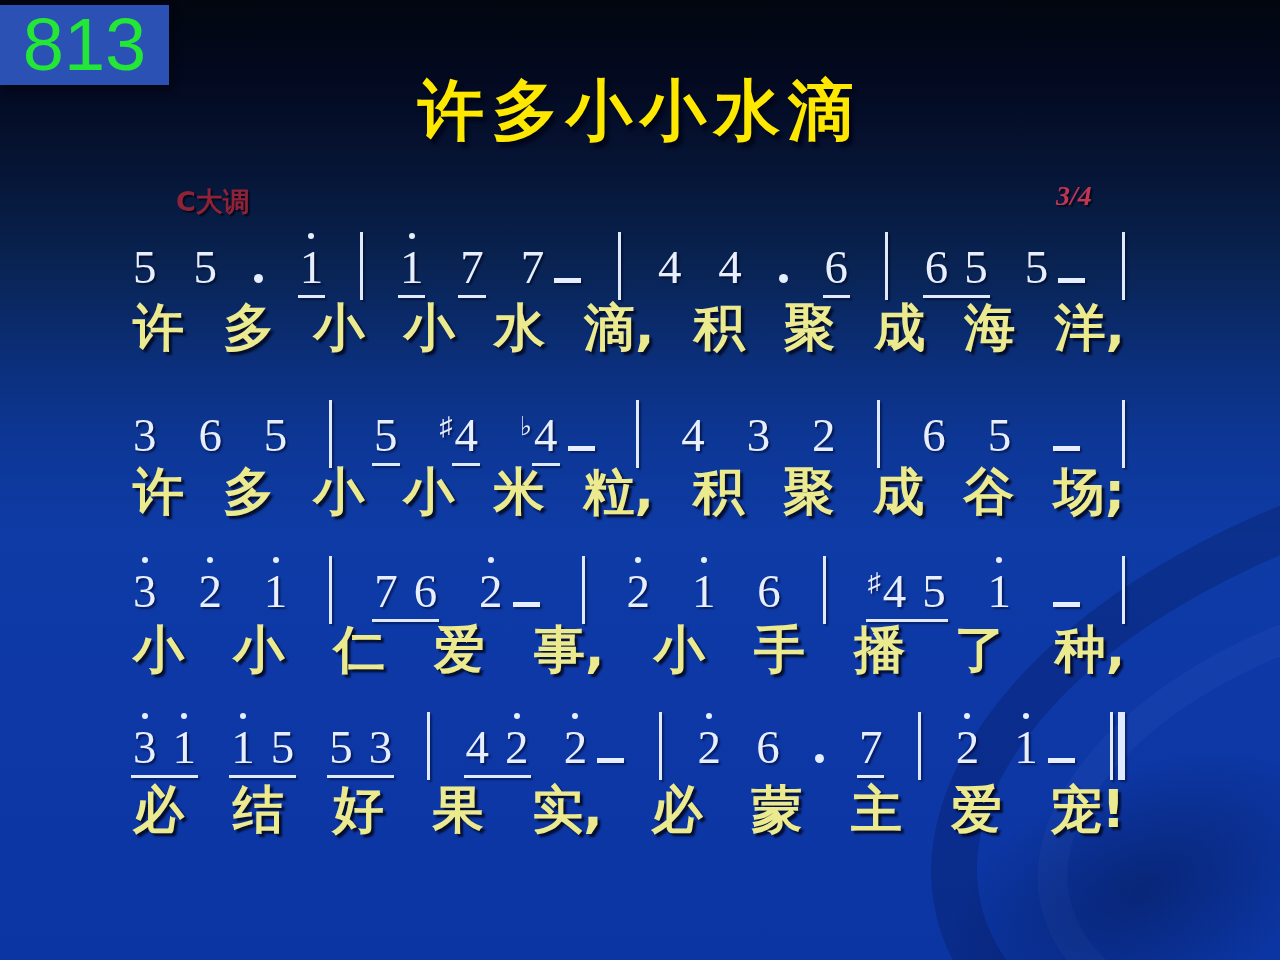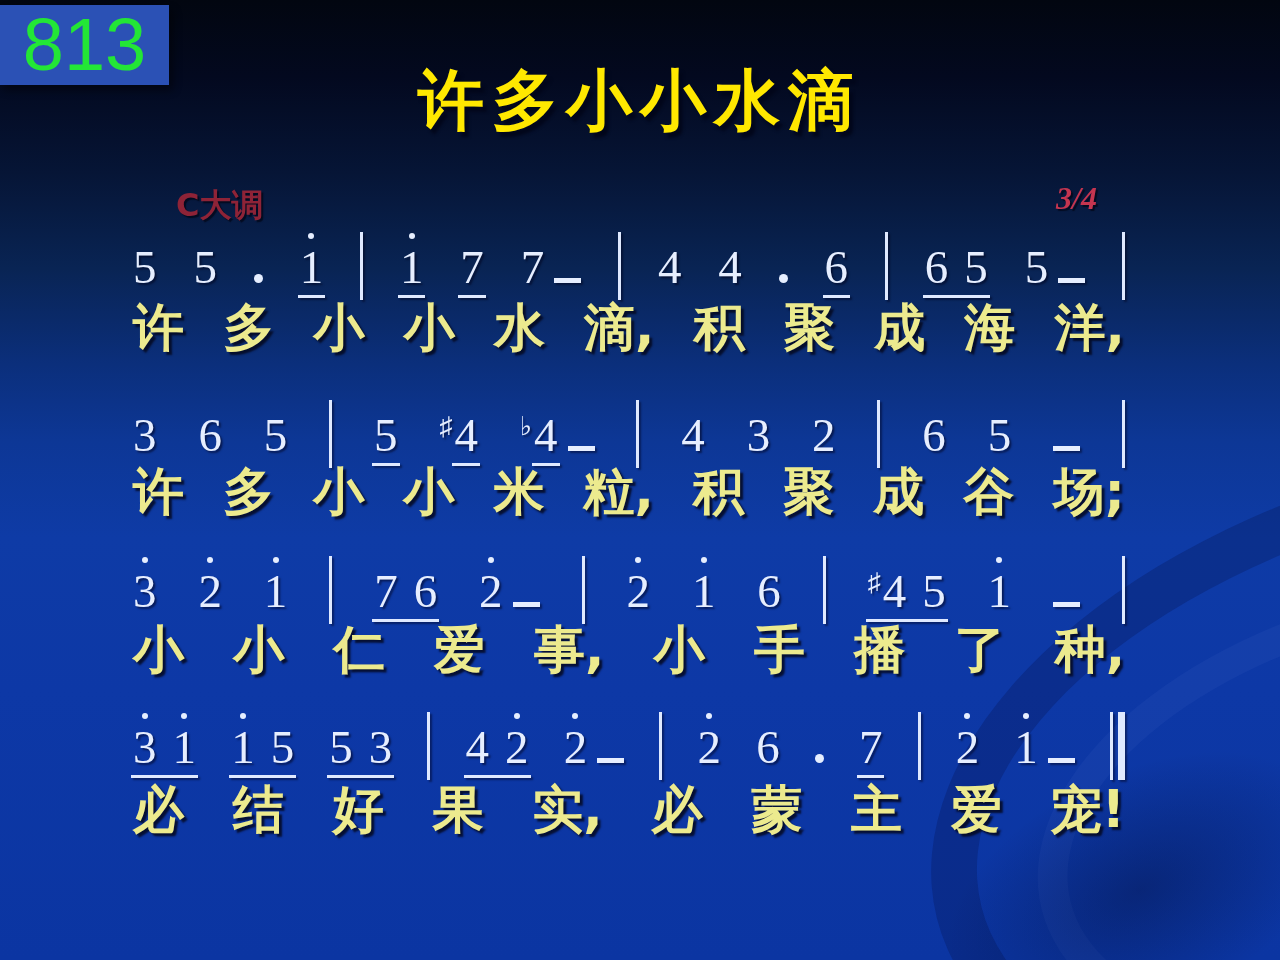--- a/index.html
+++ b/index.html
@@ -19,30 +19,30 @@
     background:radial-gradient(ellipse,rgba(2,8,40,.35),transparent 70%);transform:rotate(-25deg);}
 
   .badge{
     position:absolute;left:0;top:5px;width:169px;height:80px;background:#2b51b5;
     display:flex;align-items:center;justify-content:center;
     box-shadow:4px 5px 8px rgba(0,0,0,.45);
   }
   .badge span{color:#23e636;font-size:74px;line-height:1;font-family:"Liberation Sans","DejaVu Sans",sans-serif;}
 
   .title{
-    position:absolute;top:56px;left:0;width:100%;margin:0;text-align:center;
+    position:absolute;top:66px;left:0;width:100%;margin:0;text-align:center;
     color:#ffe800;font-size:66px;font-weight:700;letter-spacing:8px;
     text-shadow:4px 5px 3px rgba(2,6,26,.95);
   }
   .key{
-    position:absolute;left:176px;top:184px;font-size:32px;font-weight:700;color:#8e2337;
+    position:absolute;left:176px;top:184px;font-size:27px;font-weight:700;color:#8e2337;
     text-shadow:2px 2px 1px rgba(0,0,12,.6);
   }
   .time{
-    position:absolute;left:1056px;top:180px;font-size:32px;font-weight:700;color:#c43550;
+    position:absolute;left:1056px;top:180px;font-size:28px;font-weight:700;color:#c43550;
     font-family:"Liberation Serif","DejaVu Serif",serif;font-style:italic;
     text-shadow:2px 2px 1px rgba(0,0,12,.6);
   }
 
   
   .music-row{
     position:absolute;left:133px;width:992px;height:76px;
     display:flex;justify-content:space-between;align-items:baseline;
     color:#e6eeff;font-family:"Liberation Serif","DejaVu Serif",serif;
     text-shadow:2px 2px 2px rgba(0,0,25,.55);

